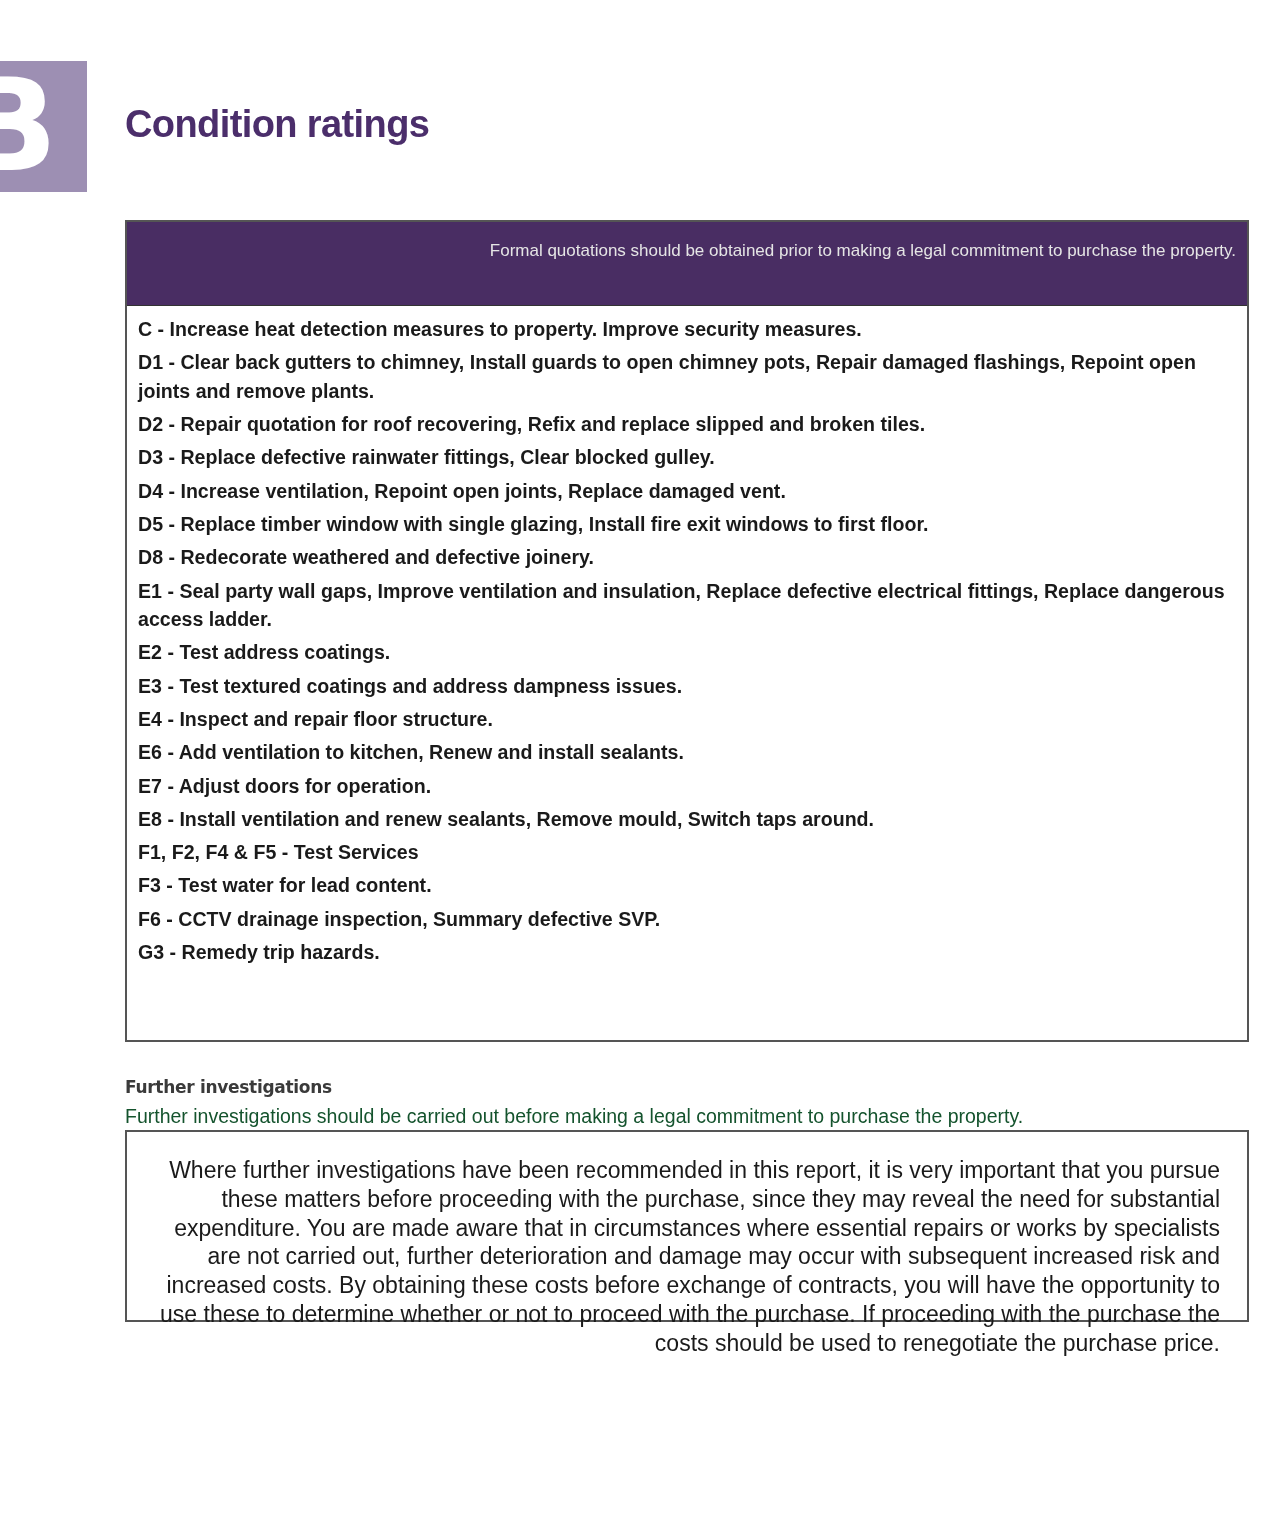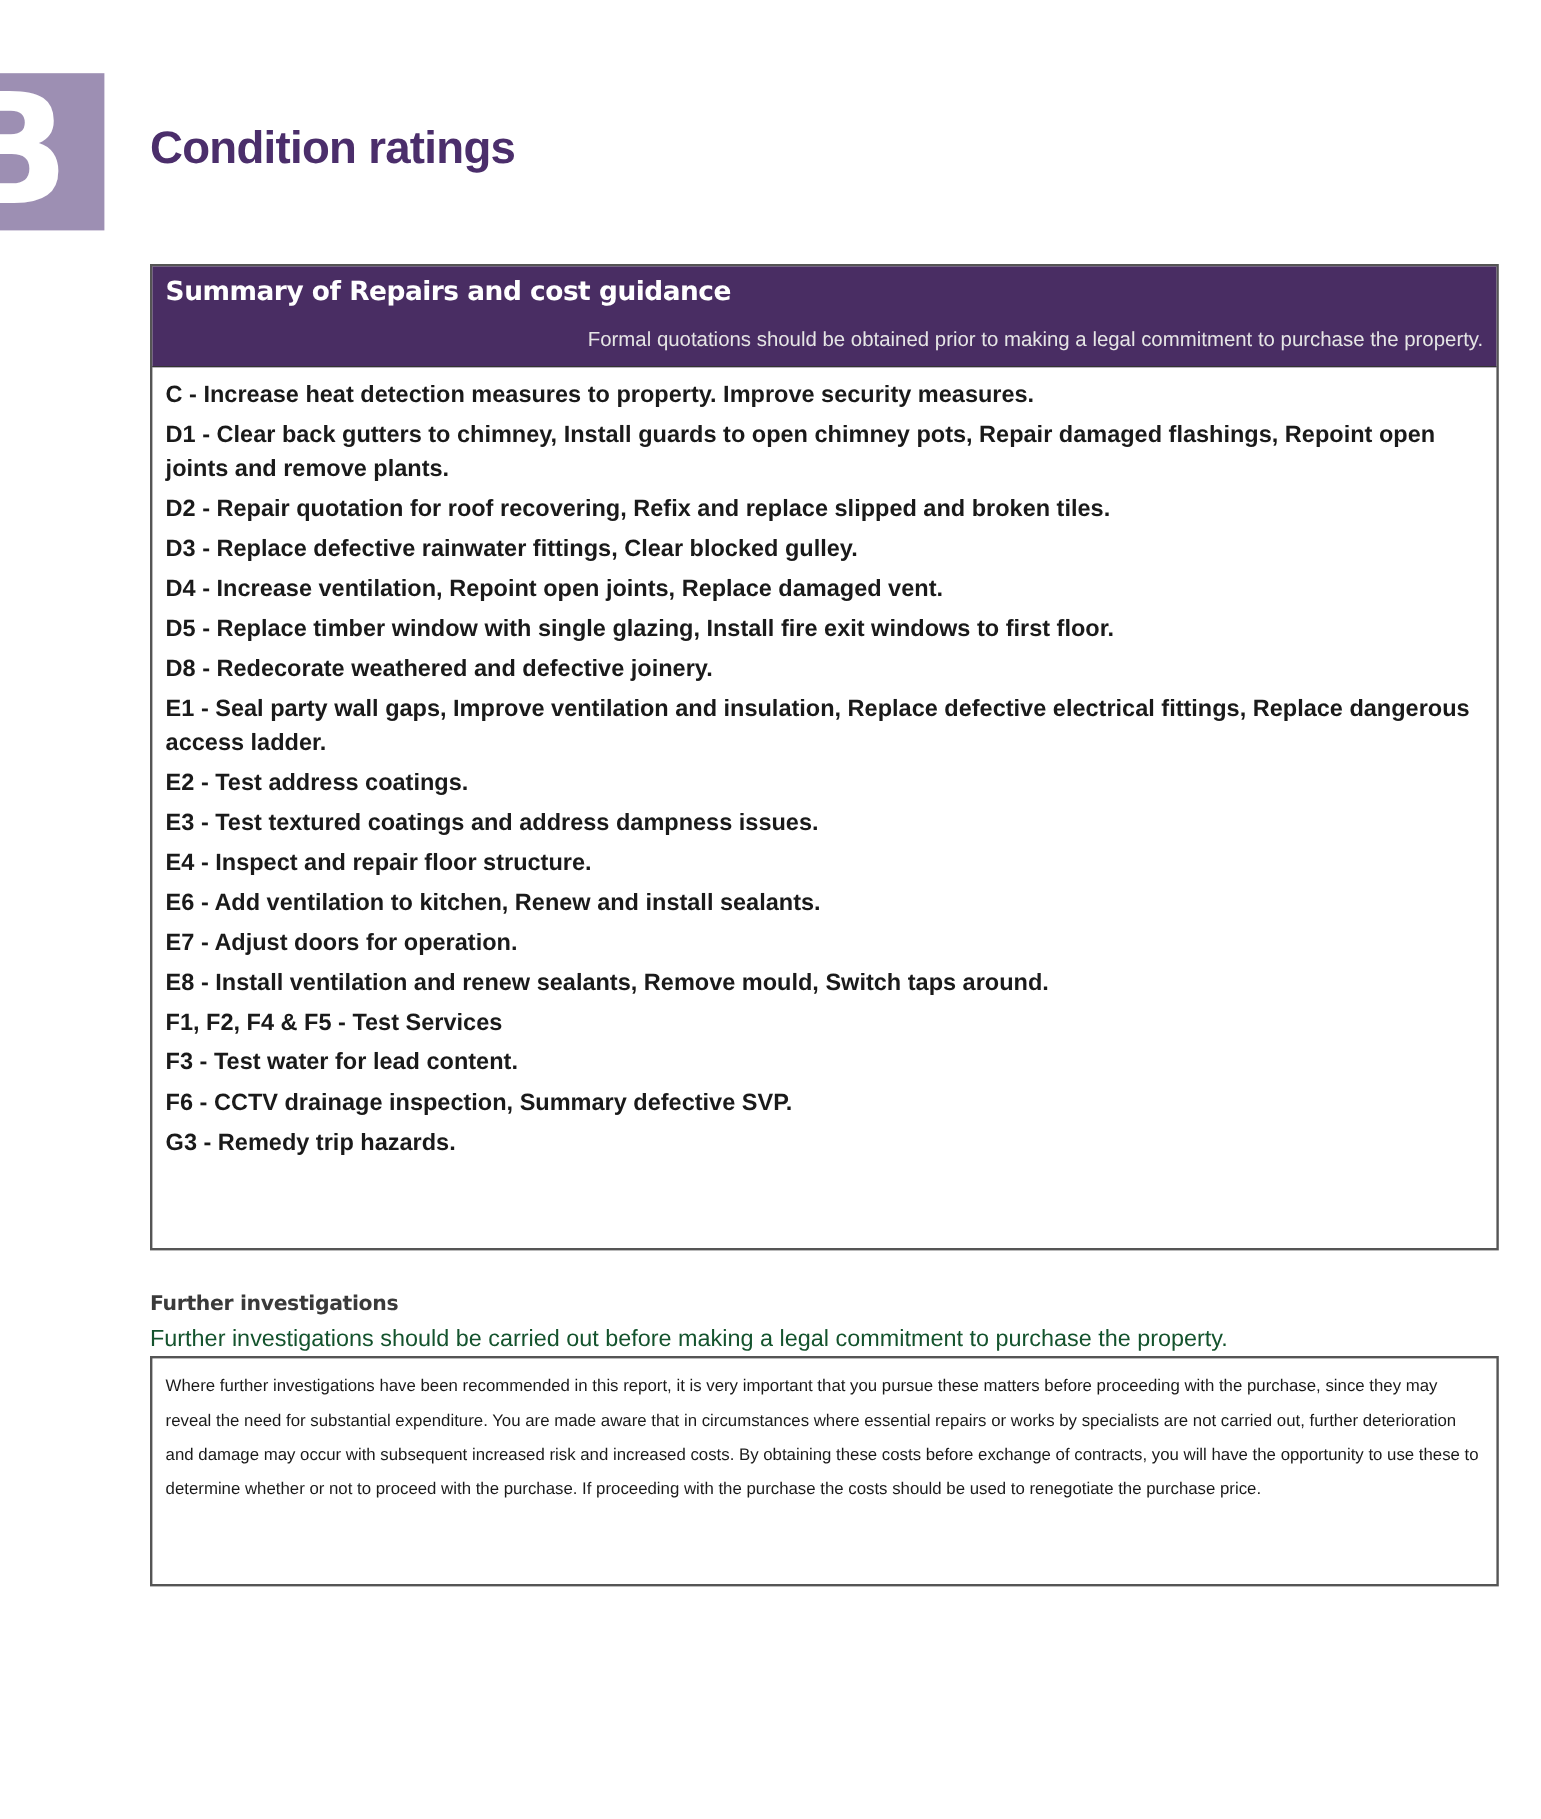--- a/index.html
+++ b/index.html
@@ -113,38 +113,38 @@
       position: absolute;
       left: 125px;
       top: 1130px;
       width: 1124px;
       height: 192px;
       border: 2px solid #555555;
       box-sizing: border-box;
       padding: 8px 11px;
     }
     .further-text {
-      font-size: 14px;
+      font-size: 23px;
       line-height: 28.8px;
       color: #1a1a1a;
-      margin: 0;
+      margin: 16px;
+      text-align: right;
     }
   </style>
 </head>
 <body>
 
 <div class="section-badge">
   <span class="letter">B</span>
 </div>
 
 <h1 class="page-title">Condition ratings</h1>
 
 <div class="summary-box">
   <div class="summary-header">
-    <div class="summary-title">Summary of Repairs and cost guidance</div>
     <div class="summary-subtitle">Formal quotations should be obtained prior to making a legal commitment to purchase the property.</div>
   </div>
   <ul class="repairs-list">
     <li>C - Increase heat detection measures to property. Improve security measures.</li>
     <li>D1 - Clear back gutters to chimney, Install guards to open chimney pots, Repair damaged flashings, Repoint open joints and remove plants.</li>
     <li>D2 - Repair quotation for roof recovering, Refix and replace slipped and broken tiles.</li>
     <li>D3 - Replace defective rainwater fittings, Clear blocked gulley.</li>
     <li>D4 - Increase ventilation, Repoint open joints, Replace damaged vent.</li>
     <li>D5 - Replace timber window with single glazing, Install fire exit windows to first floor.</li>
     <li>D8 - Redecorate weathered and defective joinery.</li>

